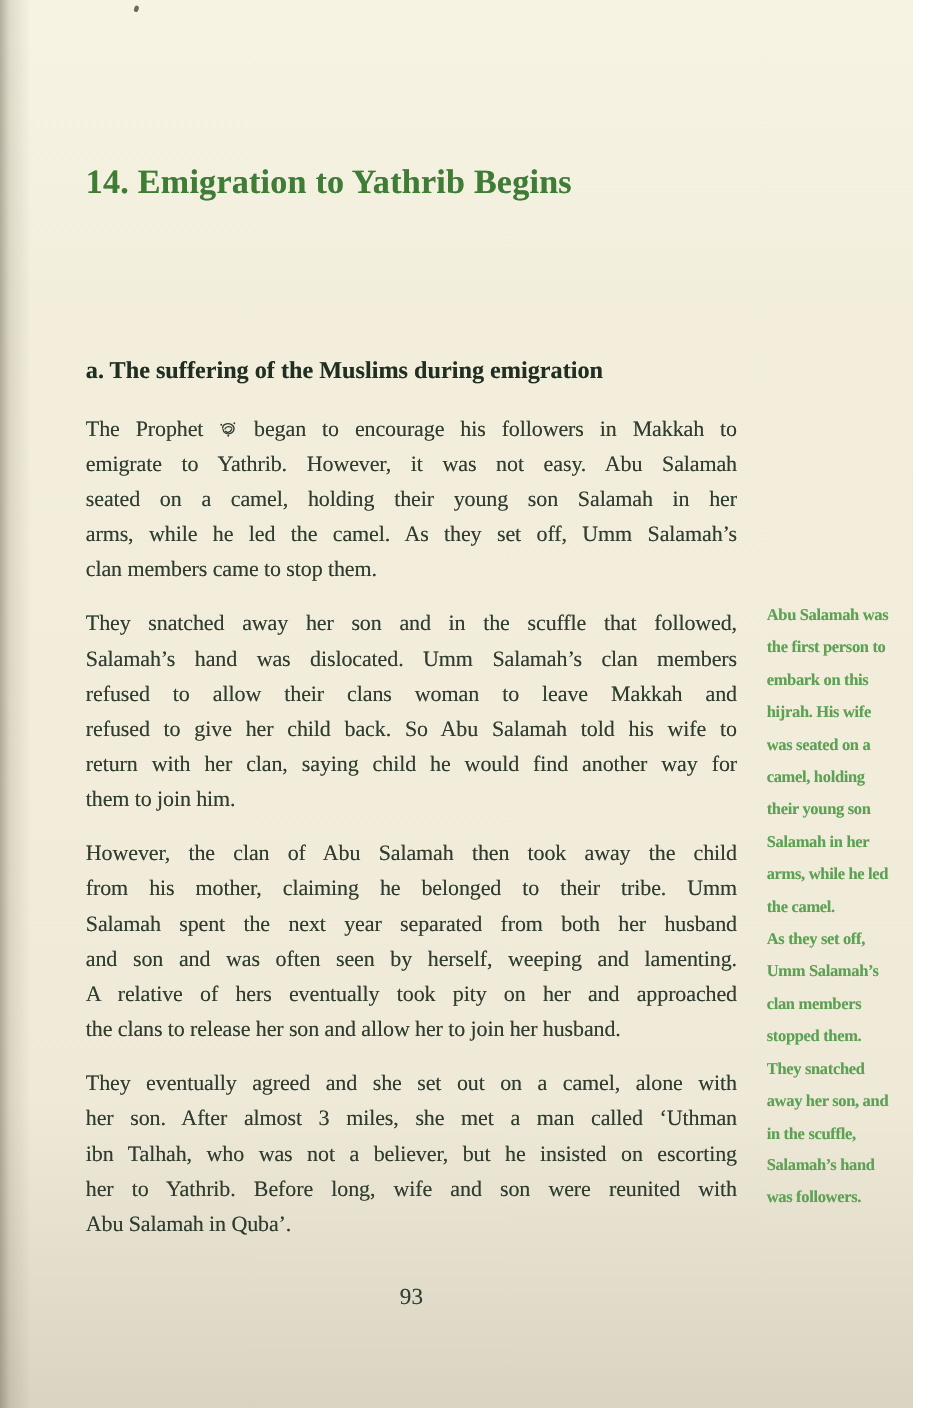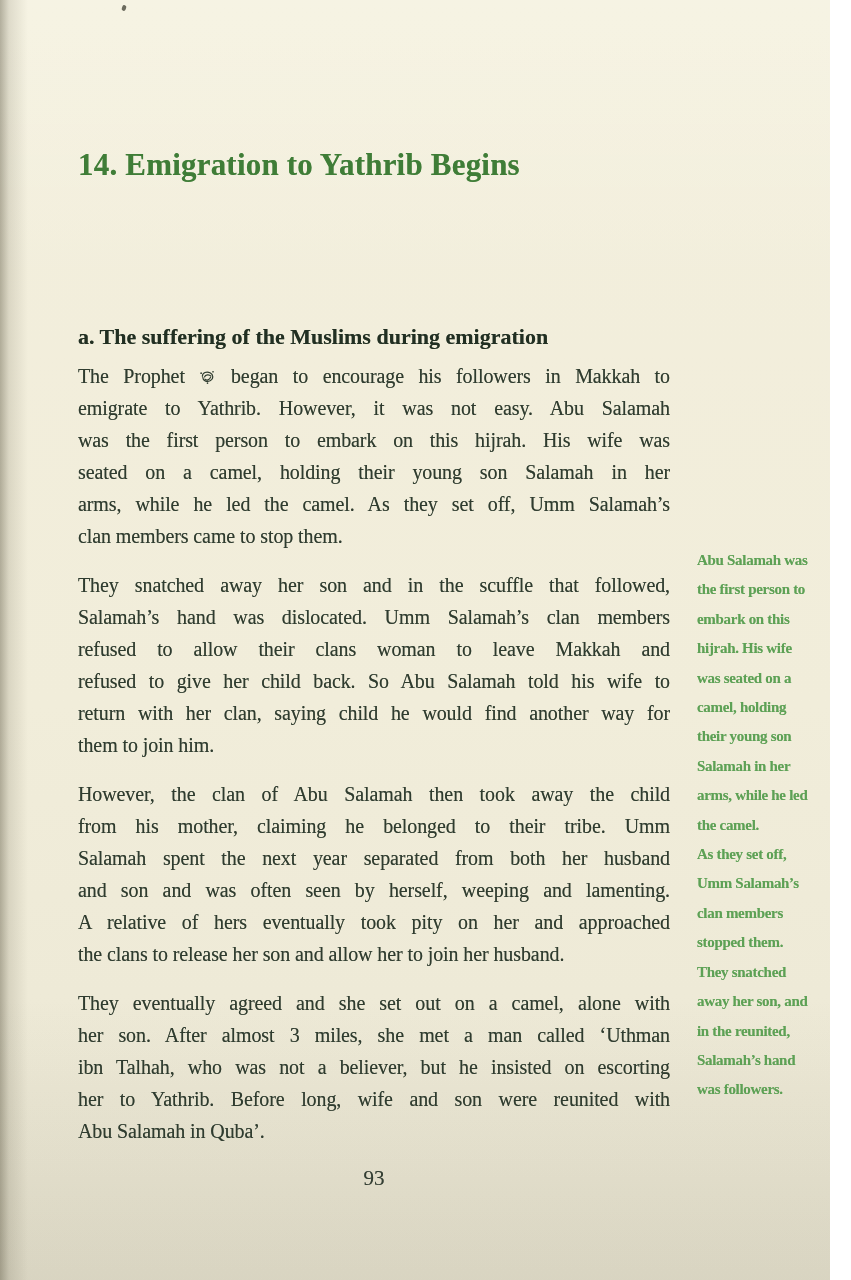--- a/index.html
+++ b/index.html
@@ -41,21 +41,21 @@
     left: 78px; top: 304px; width: 600px;
     font-size: 22px;
     font-weight: 700;
     color: #212f22;
     line-height: 30px;
     text-shadow: 0 0 0.5px rgba(33,47,34,0.5);
   }
 
   .body-paragraphs {
     position: absolute;
-    left: 78px; top: 360px; width: 592px;
+    left: 78px; top: 374px; width: 592px;
     font-size: 20px;
     line-height: 32px;
     letter-spacing: -0.1px;
     color: #2f3c2f;
     text-shadow: 0 0 0.5px rgba(47,60,47,0.55);
   }
   .para { margin: 0 0 17px 0; }
   .line {
     text-align: justify;
     text-align-last: justify;
@@ -114,21 +114,20 @@
       </g>
       <g fill="#2f3c2f">
         <circle cx="2.5" cy="4.5" r="1"></circle>
         <circle cx="16.5" cy="2.8" r="1"></circle>
         <circle cx="10" cy="16.2" r="1"></circle>
       </g>
     </svg>
   </span>
  began to encourage his followers in Makkah to</div>
         <div class="line">emigrate to Yathrib. However, it was not easy. Abu Salamah</div>
-        <div class="line">was the first person to embark on this hijrah. His wife was</div>
         <div class="line">seated on a camel, holding their young son Salamah in her</div>
         <div class="line">arms, while he led the camel. As they set off, Umm Salamah’s</div>
         <div class="line last">clan members came to stop them.</div>
       </div>
       <div class="para">
         <div class="line">They snatched away her son and in the scuffle that followed,</div>
         <div class="line">Salamah’s hand was dislocated. Umm Salamah’s clan members</div>
         <div class="line">refused to allow their clans woman to leave Makkah and</div>
         <div class="line">refused to give her child back. So Abu Salamah told his wife to</div>
         <div class="line">return with her clan, saying child he would find another way for</div>
@@ -161,20 +160,20 @@
       <div class="sidebar-line">their young son</div>
       <div class="sidebar-line">Salamah in her</div>
       <div class="sidebar-line">arms, while he led</div>
       <div class="sidebar-line">the camel.</div>
       <div class="sidebar-line">As they set off,</div>
       <div class="sidebar-line">Umm Salamah’s</div>
       <div class="sidebar-line">clan members</div>
       <div class="sidebar-line">stopped them.</div>
       <div class="sidebar-line">They snatched</div>
       <div class="sidebar-line">away her son, and</div>
-      <div class="sidebar-line">in the reunited,</div>
+      <div class="sidebar-line">in the scuffle,</div>
       <div class="sidebar-line">Salamah’s hand</div>
       <div class="sidebar-line">was followers.</div>
     </div>
 
   <div class="page-number">93</div>
 
 </div>
 
 </body></html>

